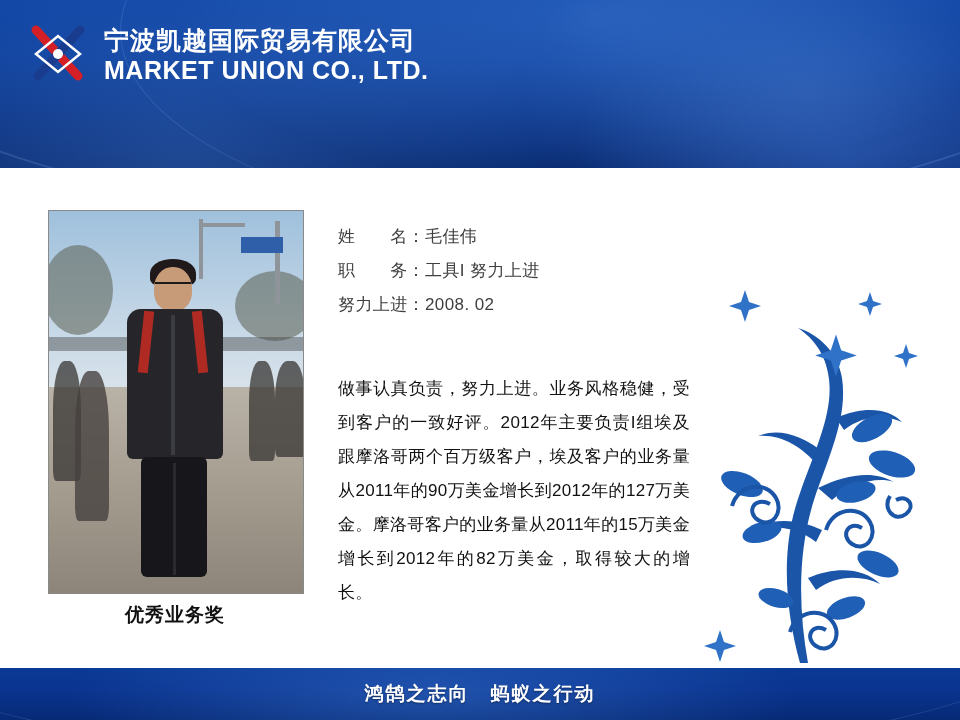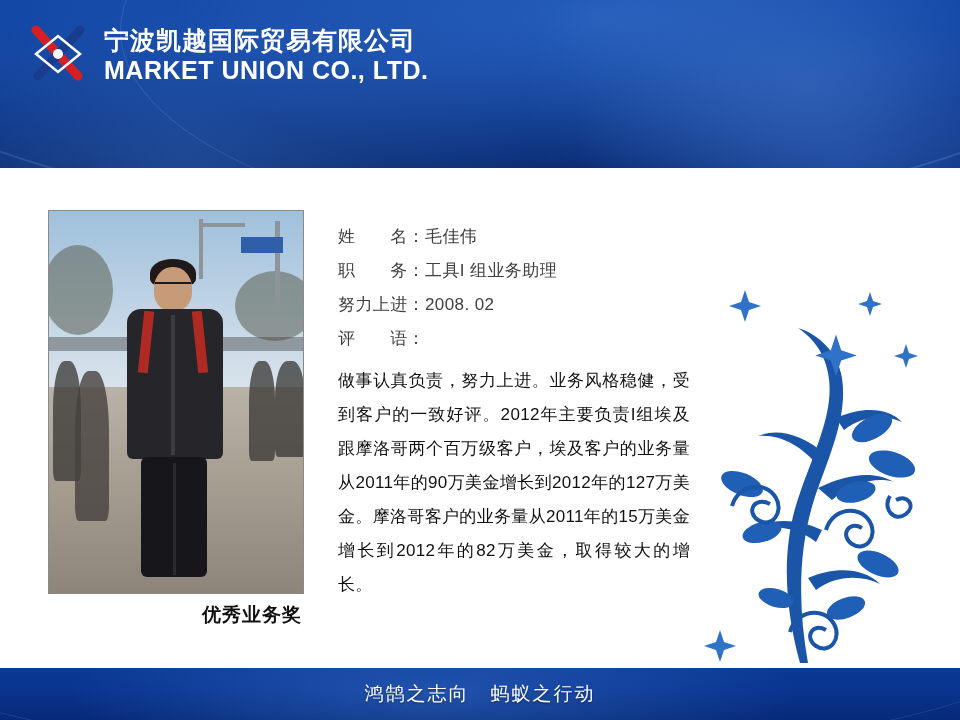--- a/index.html
+++ b/index.html
@@ -186,21 +186,21 @@
   }
   .ph-leg-split {
     position:absolute; left:124px; top:252px; width:3px; height:112px;
     background:#2a2a30;
   }
 
   .photo-caption {
     position: absolute;
     left: 48px; top: 434px;
     width: 254px;
-    text-align: right;
+    text-align: center;
     font-size: 19px;
     font-weight: bold;
     color: #111111;
     letter-spacing: 1px;
   }
 
   .info-block {
     position: absolute;
     left: 338px; top: 60px;
     width: 370px;
@@ -212,21 +212,21 @@
     margin-bottom: 17px;
     white-space: nowrap;
     letter-spacing: 0.4px;
   }
   .label-sp {
     display: inline-block;
     min-width: 54px;
   }
   .comment-body {
     position: absolute;
-    left: 338px; top: 196px;
+    left: 338px; top: 204px;
     width: 352px;
     font-size: 17px;
     color: #111111;
     line-height: 34px;
     letter-spacing: 0.3px;
     text-align: justify;
   }
 
   
   .footer {
@@ -245,21 +245,21 @@
     border: 1px solid rgba(150,200,255,0.18);
     left: -140px; top: -170px;
   }
   .footer-text {
     position: absolute;
     width: 100%;
     top: 13px;
     text-align: center;
     color: #ffffff;
     font-size: 19px;
-    font-weight: normal;
+    font-weight: bold;
     letter-spacing: 2px;
     text-shadow: 0 1px 2px rgba(0,0,0,0.4);
   }
 </style>
 </head>
 <body>
 
 <div class="slide">
 
   <div class="header">
@@ -353,27 +353,24 @@
       <div class="ph-leg-split"></div>
     </div>
 
     <div class="photo-caption">优秀业务奖</div>
 
     <div class="info-block">
       <div class="info-line">
         <span class="label-sp">姓　　名：</span><span>毛佳伟</span>
       </div>
       <div class="info-line">
-        <span class="label-sp">职　　务：</span><span>工具I 组业务助理</span>
+        <span class="label-sp">职　　务：</span><span>工具I 努力上进</span>
       </div>
       <div class="info-line">
         <span class="label-sp">努力上进：</span><span>2008. 02</span>
-      </div>
-      <div class="info-line">
-        <span class="label-sp">评　　语：</span>
       </div>
     </div>
 
     <div class="comment-body">做事认真负责，努力上进。业务风格稳健，受到客户的一致好评。2012年主要负责I组埃及跟摩洛哥两个百万级客户，埃及客户的业务量从2011年的90万美金增长到2012年的127万美金。摩洛哥客户的业务量从2011年的15万美金增长到2012年的82万美金，取得较大的增长。</div>
   </div>
 
   <div class="footer">
     <div class="farc"></div>
     <div class="footer-text">鸿鹄之志向　蚂蚁之行动</div>
   </div>

